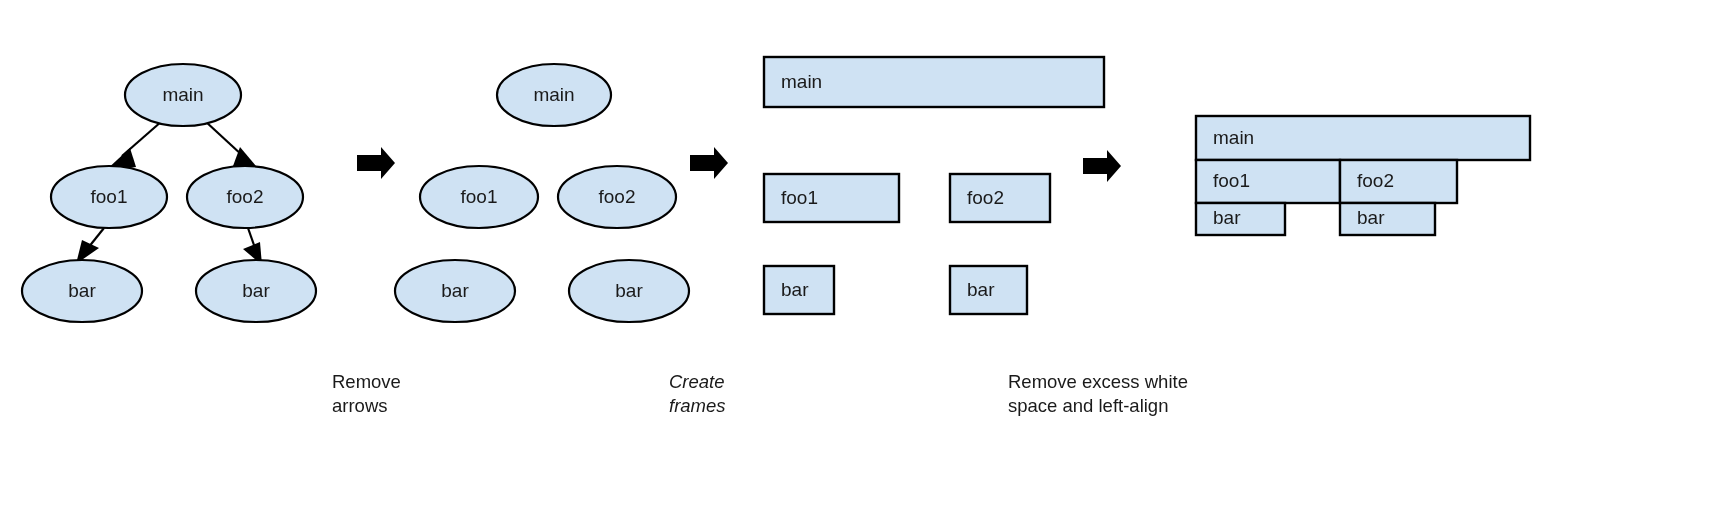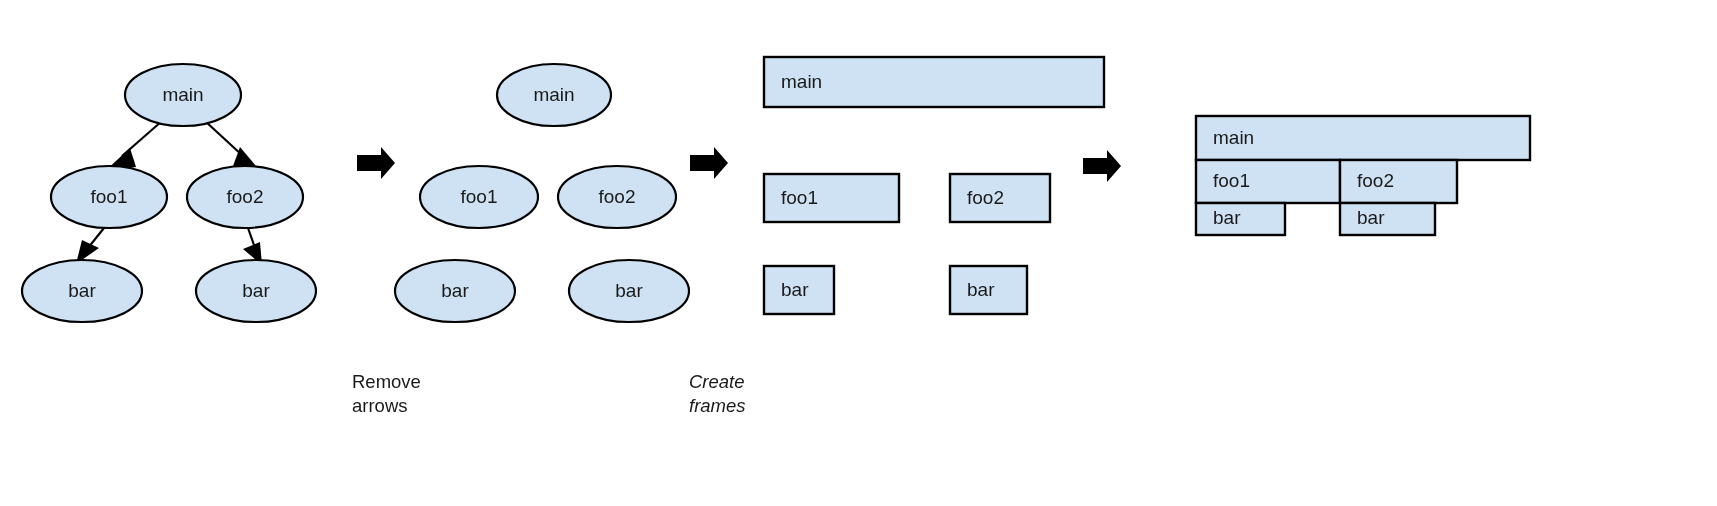--- a/index.html
+++ b/index.html
@@ -59,21 +59,20 @@
     text-anchor: start;
     dominant-baseline: middle;
   }
   .caption {
     position: absolute;
     font-family: "Liberation Sans", sans-serif;
     font-size: 18.5px;
     line-height: 24px;
     color: #1a1a1a;
     white-space: pre-line;
-    margin-left: 20px;
   }
 </style>
 </head>
 <body>
 
 <div id="canvas">
 
   <svg class="stage" width="1717" height="506" viewBox="0 0 1717 506" style="pointer-events:none;">
 
     <g>
@@ -198,14 +197,16 @@
       </g>
     </g>
   </svg>
 
   <div class="caption" style="left:332px; top:370px;">Remove
 arrows</div>
 
   <div class="caption" style="left:669px; top:370px;font-style:italic;">Create
 frames</div>
 
+  <div class="caption" style="left:1008px; top:370px;">Remove excess white
+space and left-align</div>
 
 </div>
 
 </body></html>

